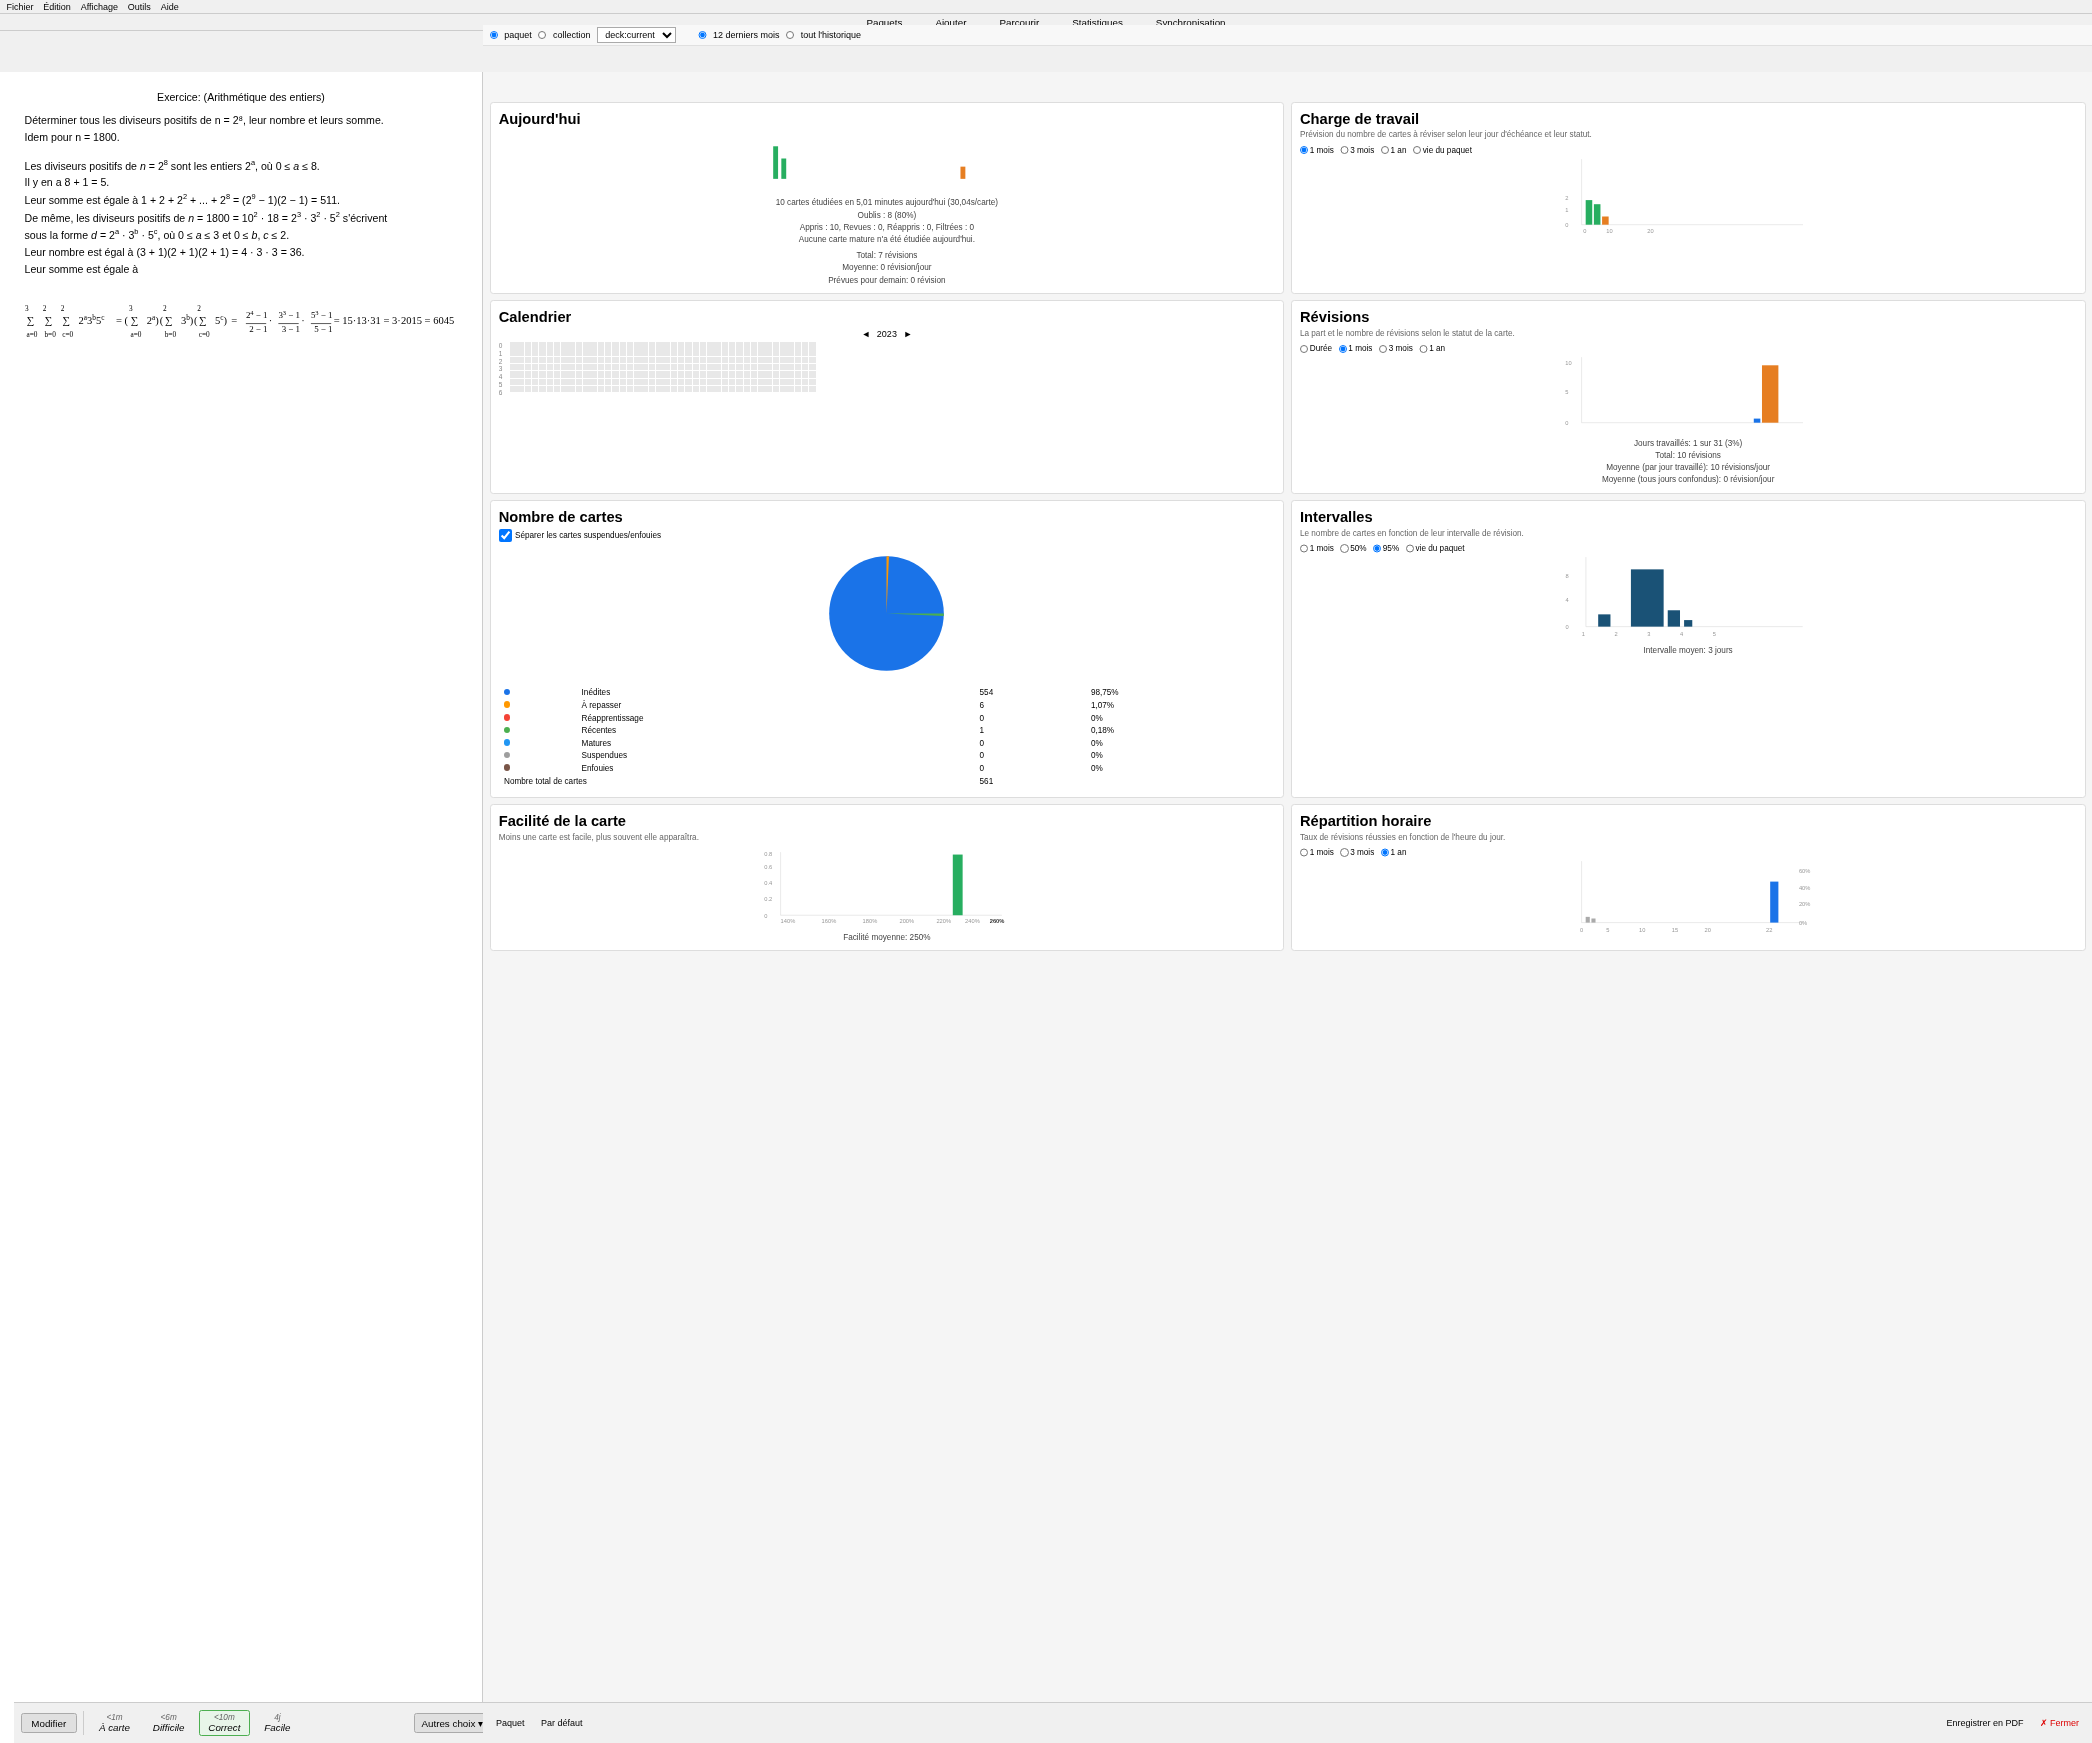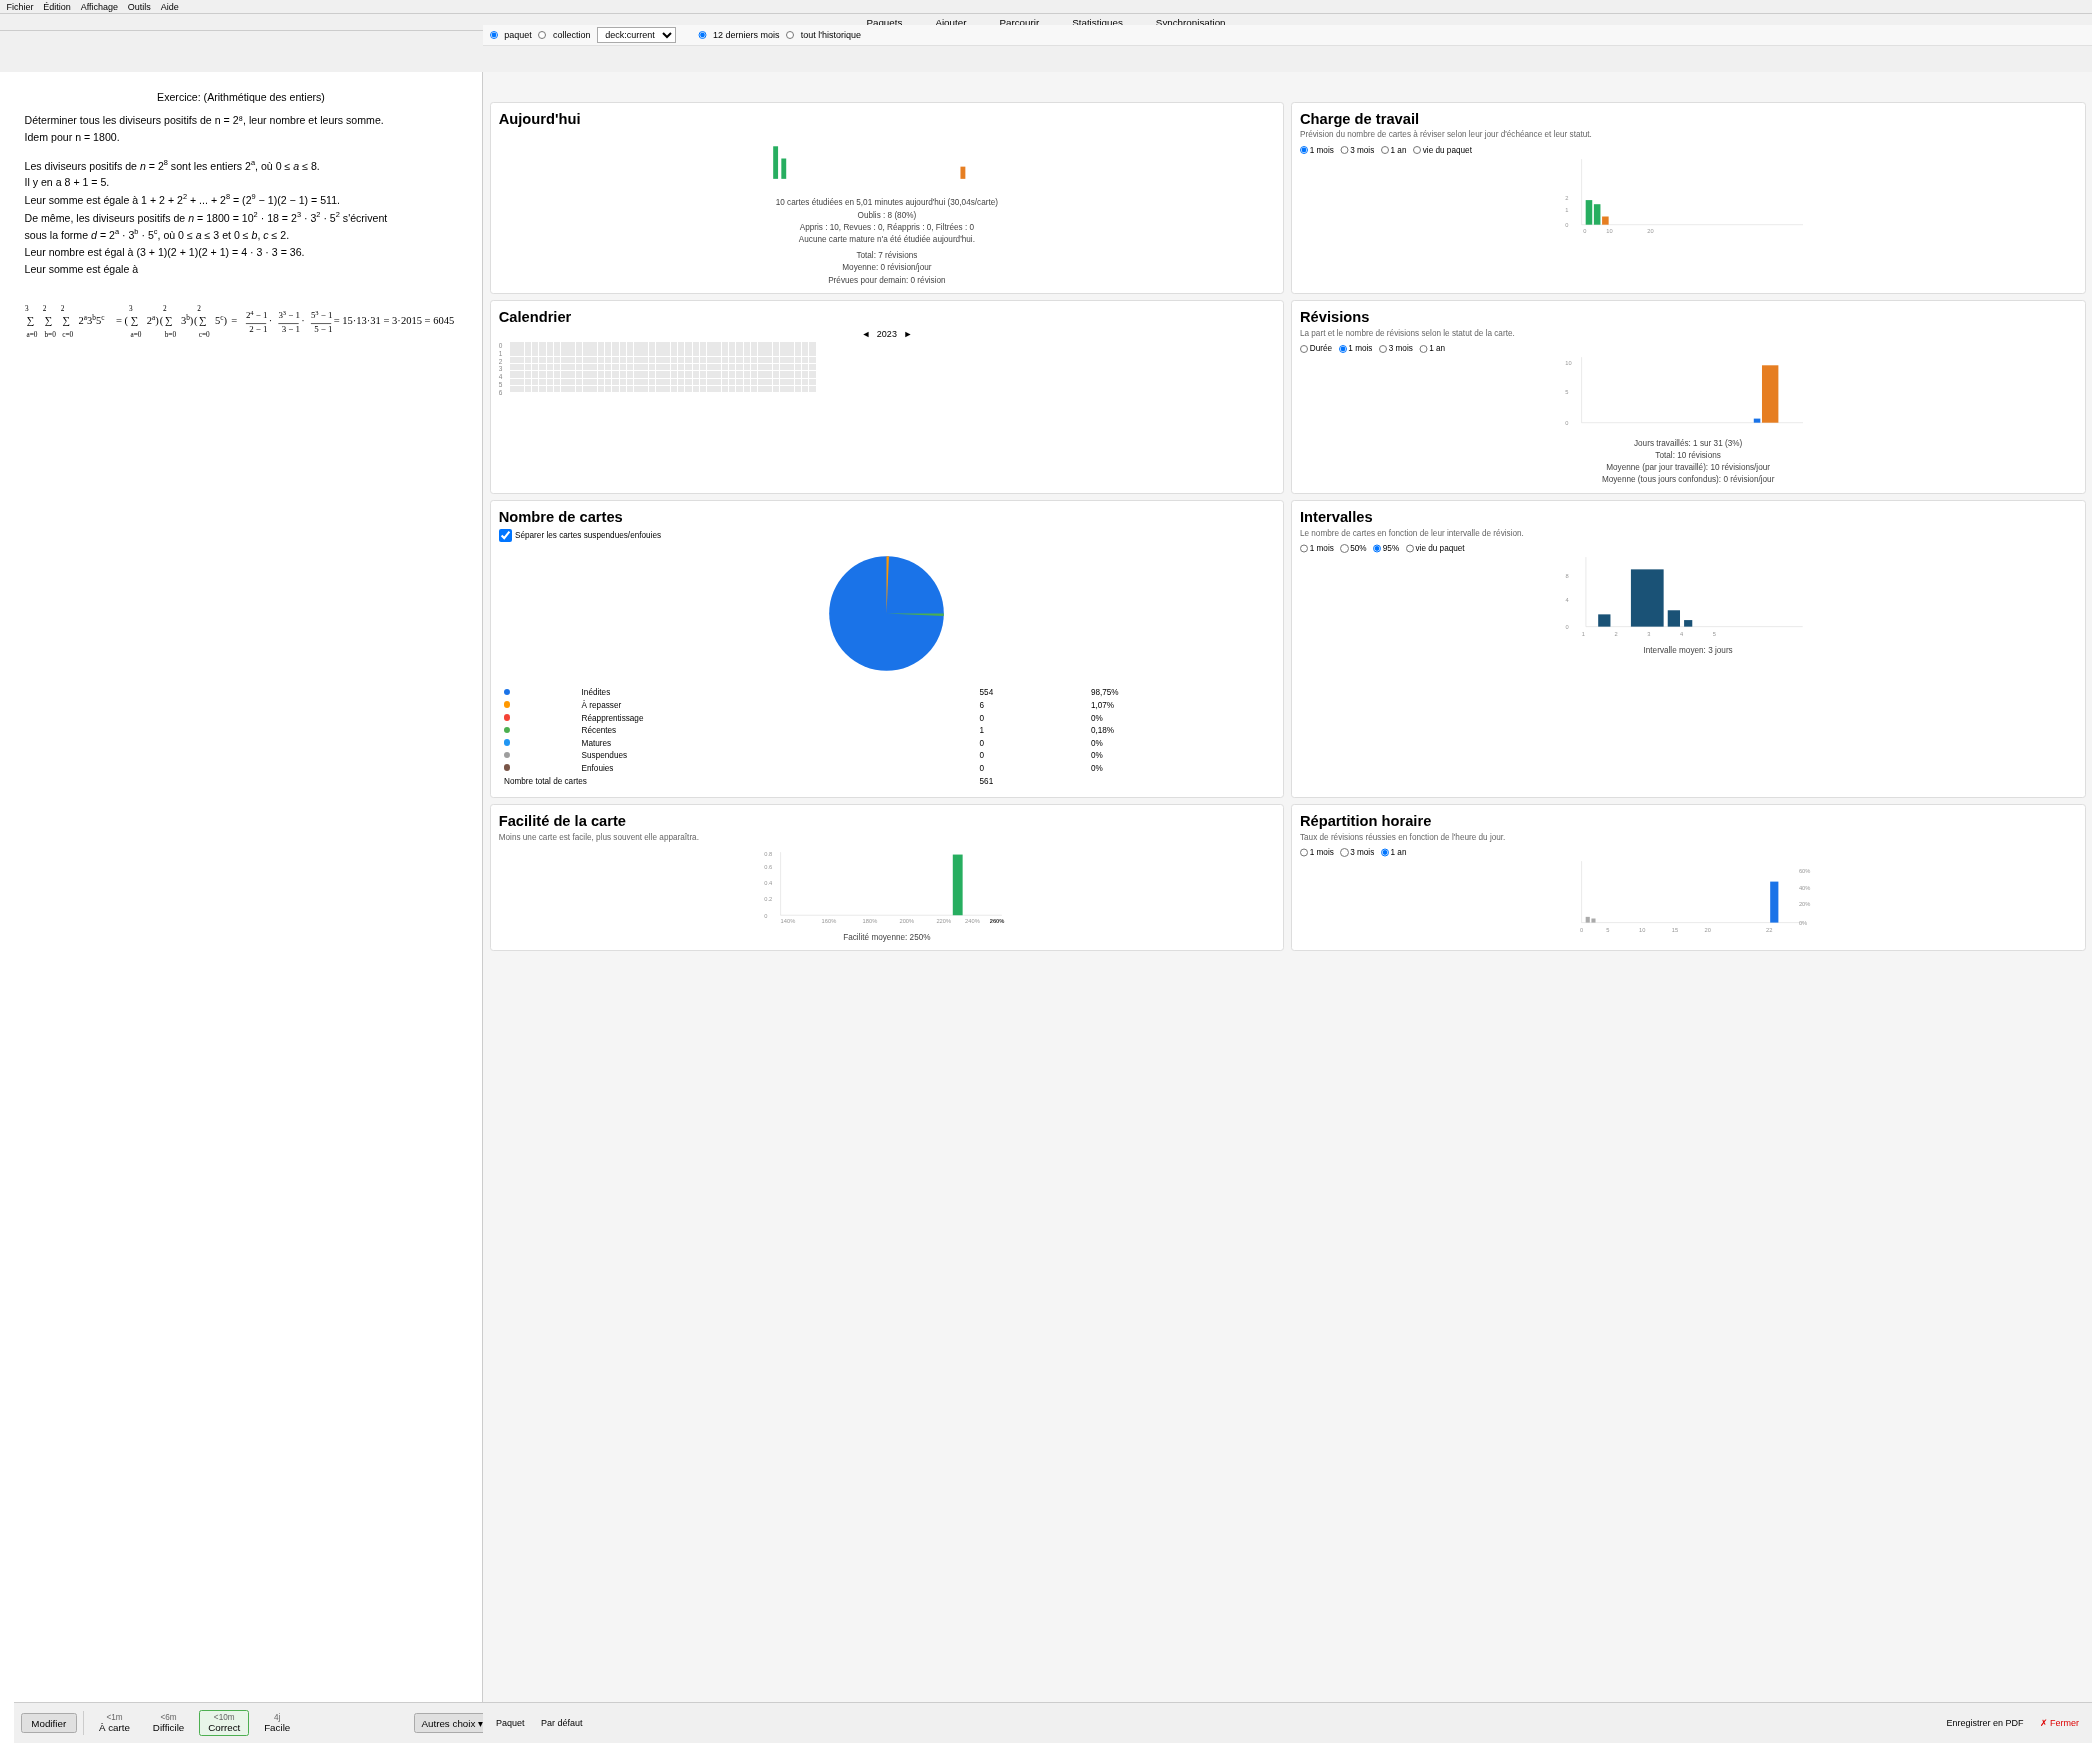--- a/index.html
+++ b/index.html
@@ -103,20 +103,21 @@
       cursor: pointer;
       font-size: 9.8px;
     }
     
     .answer-btn {
       display: flex;
       flex-direction: column;
       align-items: center;
       cursor: pointer;
       padding: 1.6px 8.2px;
+      font-style: italic;
     }
     
     .answer-btn .time { font-size: 8.2px; color: #666; }
     .answer-btn .label { font-size: 9.8px; }
     
     .btn-other {
       margin-left: auto;
       background: #e0e0e0;
       border: 0.8px solid #aaa;
       border-radius: 2.5px;

